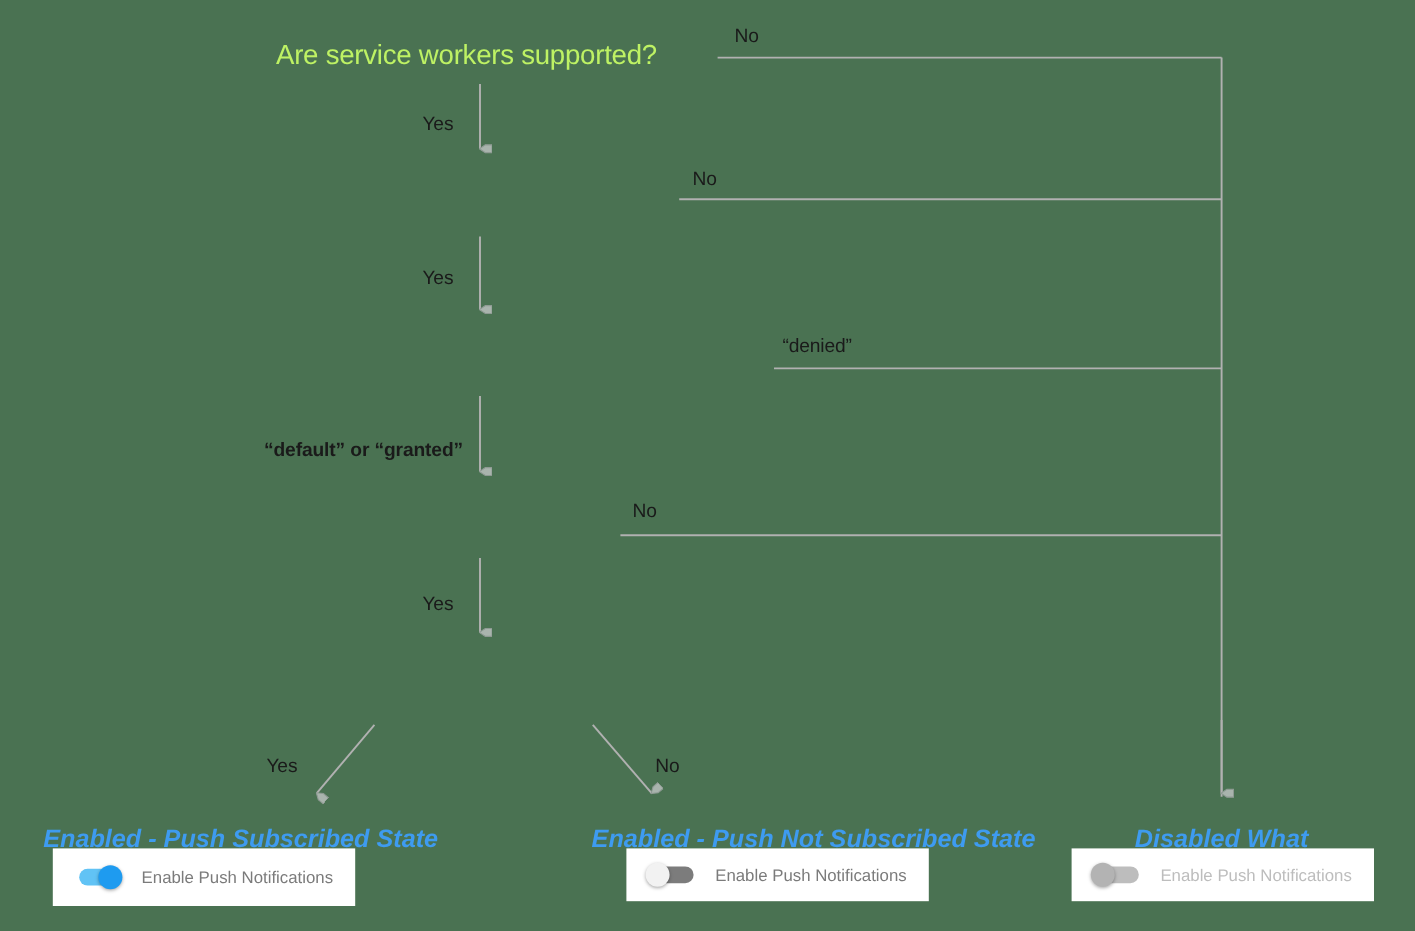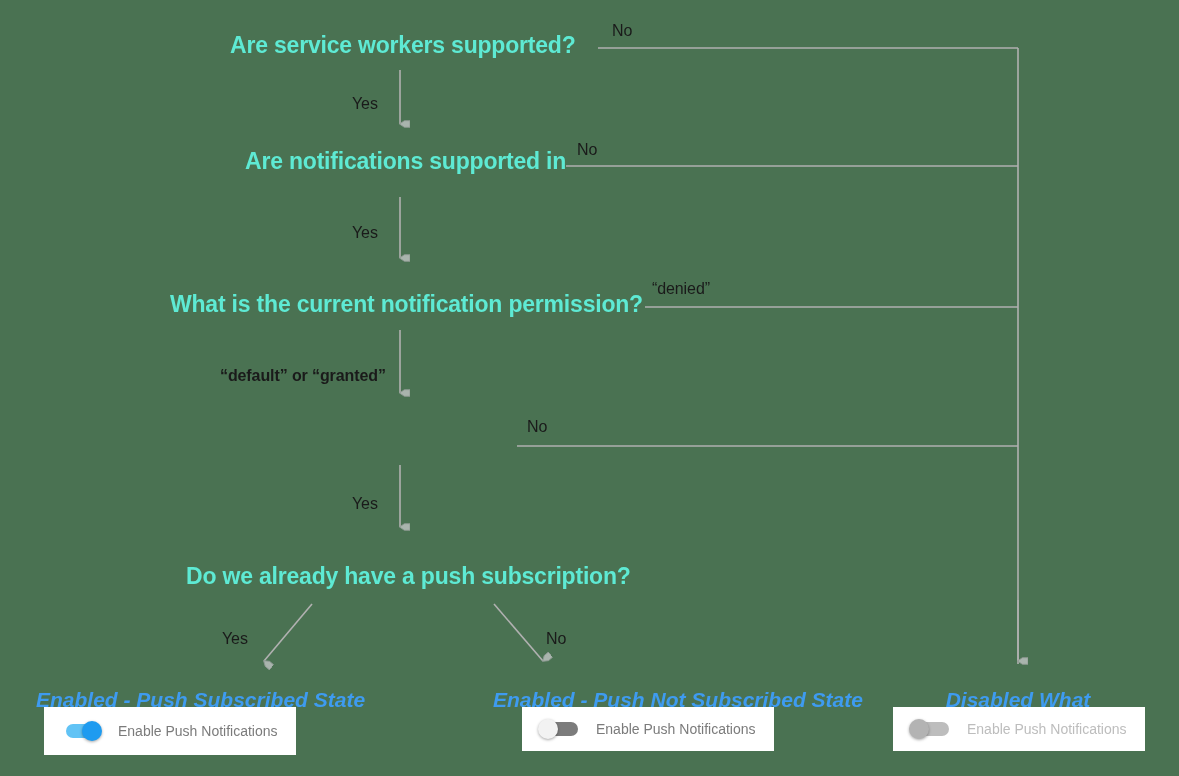--- a/index.html
+++ b/index.html
@@ -21,23 +21,23 @@
   #wires {
     position: absolute;
     left: 0;
     top: 0;
     width: 1179px;
     height: 776px;
     pointer-events: none;
   }
   .node-text {
     position: absolute;
-    color: #5eead4;
+    color: #bef264;
     font-size: 23px;
-    font-weight: 700;
+    font-weight: 400;
     letter-spacing: -0.2px;
     line-height: 29px;
     white-space: nowrap;
     text-align: right;
   }
   .edge-label {
     position: absolute;
     color: #1a1a1a;
     font-size: 16px;
     letter-spacing: -0.1px;
@@ -126,26 +126,23 @@
       <path d="M400,330 L400,393" marker-end="url(#ah)"></path>
       <path d="M400,465 L400,527" marker-end="url(#ah)"></path>
       <path d="M312,604 L264,661" marker-end="url(#ah)"></path>
       <path d="M494,604 L543,661" marker-end="url(#ah)"></path>
       <path d="M1018,600 L1018,661" marker-end="url(#ah)"></path>
     </g>
   </svg>
 
   <div class="node-text" style="left:230px; top:31px;">Are service workers supported?</div>
 
-  <div class="node-text" style="left:245px; top:147px;">Are notifications supported in</div>
-
-  <div class="node-text" style="left:170px; top:290px;">What is the current notification permission?</div>
 
 
-  <div class="node-text" style="left:186px; top:562px;">Do we already have a push subscription?</div>
+
 
   <div class="edge-label" style="left:612px; top:22px;">No</div>
   <div class="edge-label" style="left:352px; top:95px;">Yes</div>
 
   <div class="edge-label" style="left:577px; top:141px;">No</div>
   <div class="edge-label" style="left:352px; top:224px;">Yes</div>
 
   <div class="edge-label" style="left:652px; top:280px;">“denied”</div>
   <div class="edge-label" style="left:220px; top:367px;font-weight:bold;">“default” or “granted”</div>
 

